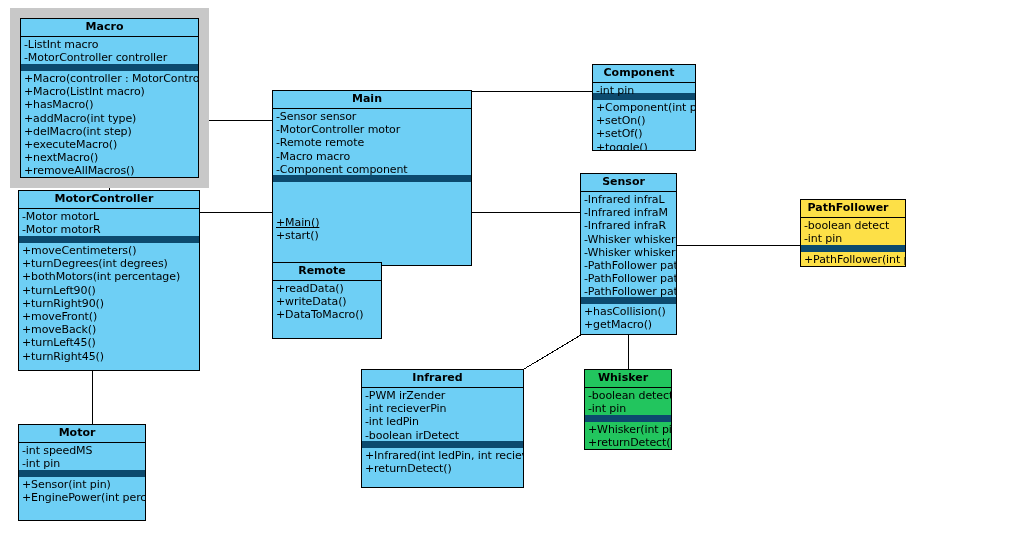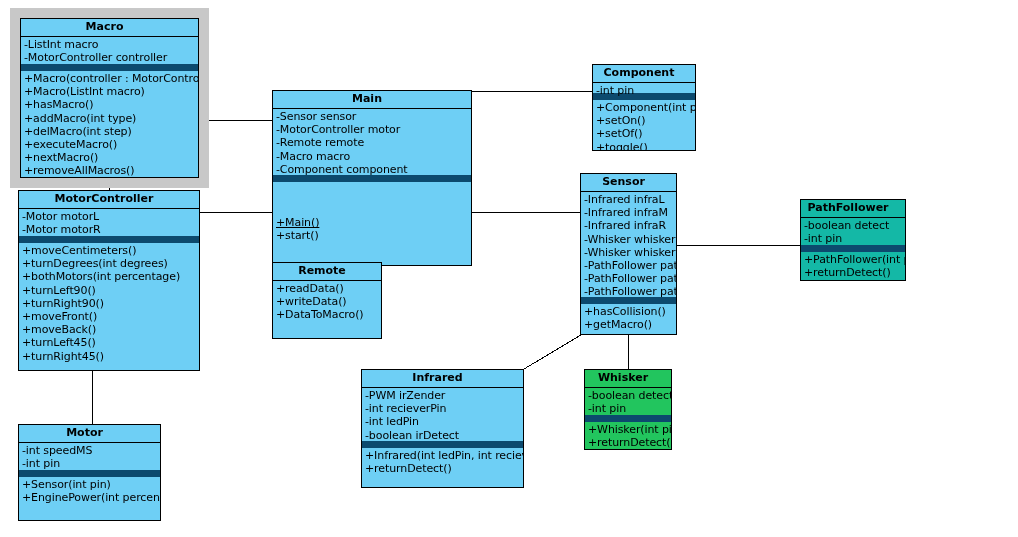--- a/index.html
+++ b/index.html
@@ -114,21 +114,21 @@
         <div class="uml-row">+turnDegrees(int degrees)</div>
         <div class="uml-row">+bothMotors(int percentage)</div>
         <div class="uml-row">+turnLeft90()</div>
         <div class="uml-row">+turnRight90()</div>
         <div class="uml-row">+moveFront()</div>
         <div class="uml-row">+moveBack()</div>
         <div class="uml-row">+turnLeft45()</div>
         <div class="uml-row">+turnRight45()</div>
       </div>
     </div>
-    <div class="uml-class" style="left: 18px; top: 424px; width: 143px; height: 97px; background: rgb(110, 207, 245); border-color: rgb(0, 0, 0);">
+    <div class="uml-class" style="left: 18px; top: 424px; width: 128px; height: 97px; background: rgb(110, 207, 245); border-color: rgb(0, 0, 0);">
       <div class="uml-title">Motor</div>
       <div class="uml-compartment" style="height: 34px;">
         <div class="uml-row">-int speedMS</div>
         <div class="uml-row">-int pin</div>
       </div>
       <div class="uml-compartment last">
         <div class="uml-row">+Sensor(int pin)</div>
         <div class="uml-row">+EnginePower(int percentage)</div>
       </div>
     </div>
@@ -176,21 +176,21 @@
         <div class="uml-row">-Whisker whiskerR</div>
         <div class="uml-row">-PathFollower pathL</div>
         <div class="uml-row">-PathFollower pathM</div>
         <div class="uml-row">-PathFollower pathR</div>
       </div>
       <div class="uml-compartment last">
         <div class="uml-row">+hasCollision()</div>
         <div class="uml-row">+getMacro()</div>
       </div>
     </div>
-    <div class="uml-class" style="left: 800px; top: 199px; width: 106px; height: 82px; background: #14b8a6; border-color: rgb(0, 0, 0);">
+    <div class="uml-class" style="left: 800px; top: 199px; width: 106px; height: 68px; background: #fde047; border-color: rgb(0, 0, 0);">
       <div class="uml-title">PathFollower</div>
       <div class="uml-compartment" style="height: 34px;">
         <div class="uml-row">-boolean detect</div>
         <div class="uml-row">-int pin</div>
       </div>
       <div class="uml-compartment last">
         <div class="uml-row">+PathFollower(int pin)</div>
         <div class="uml-row">+returnDetect()</div>
       </div>
     </div>

